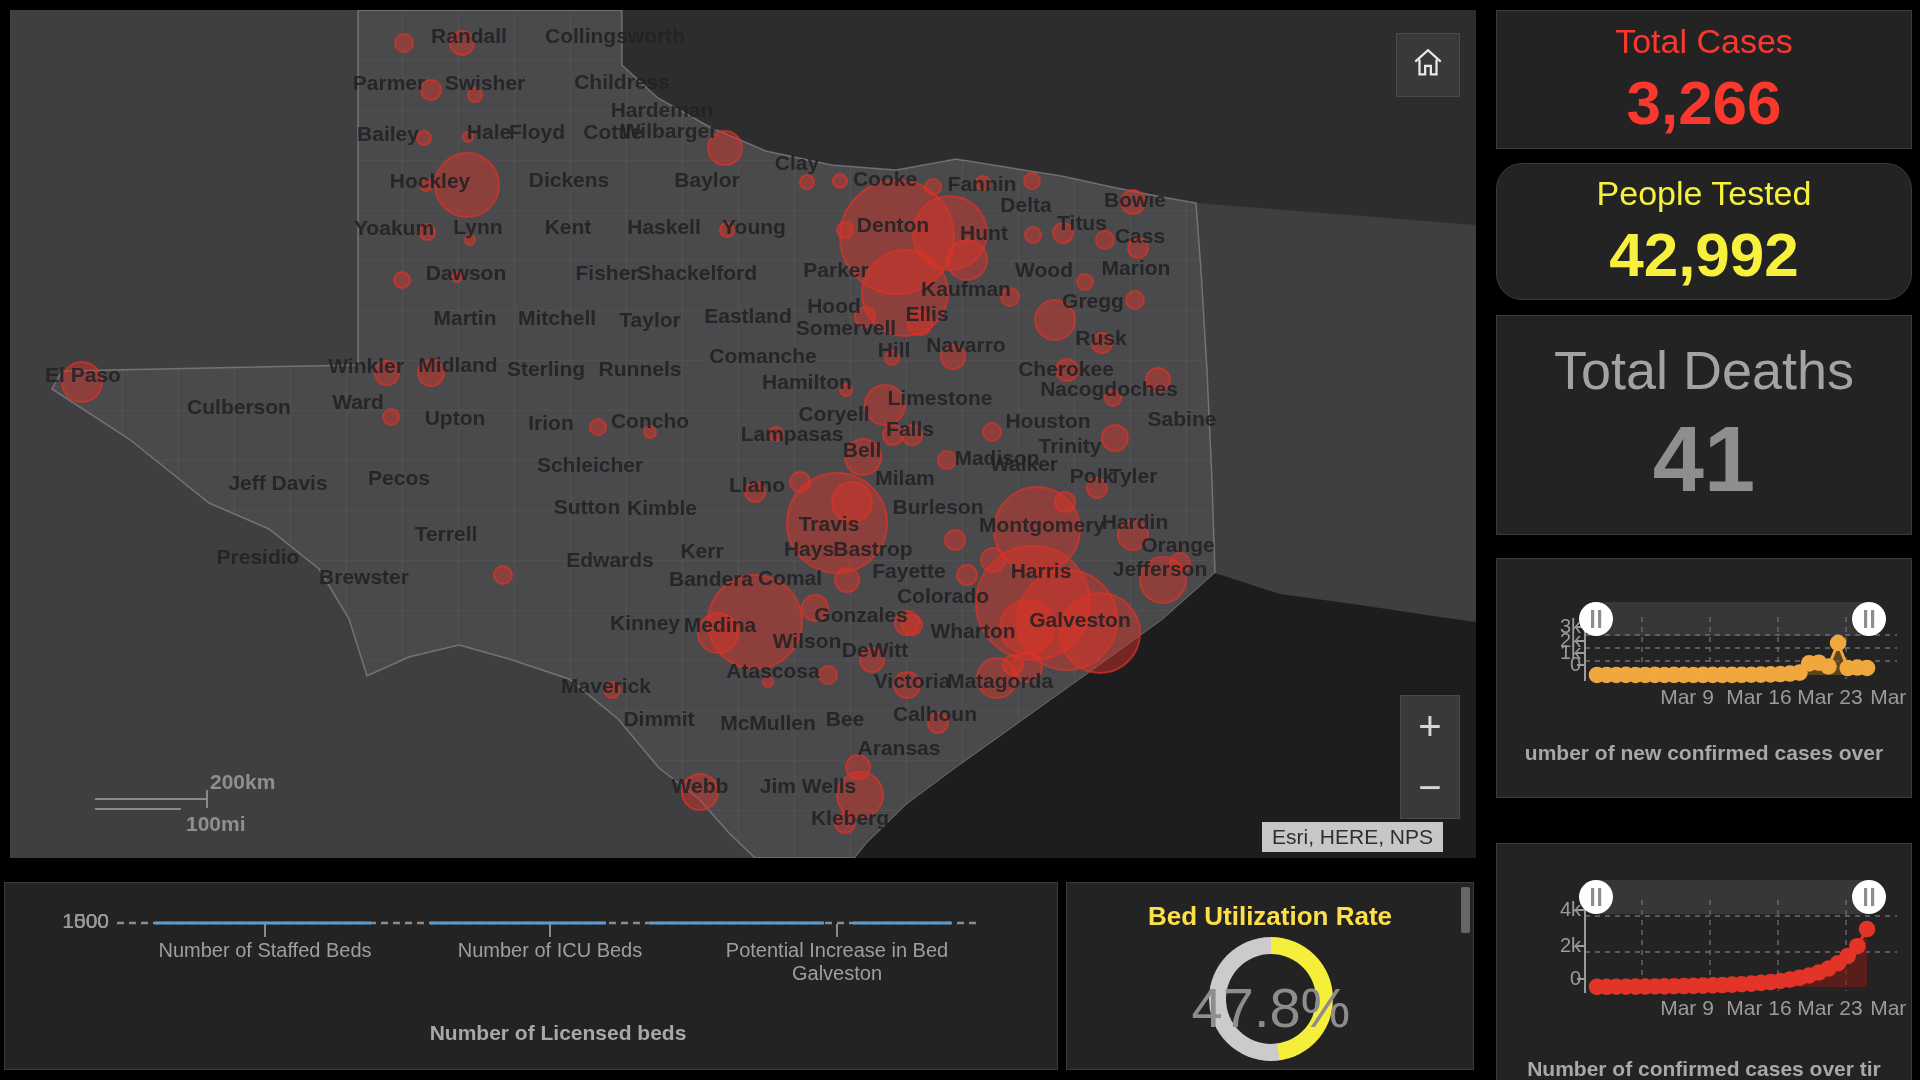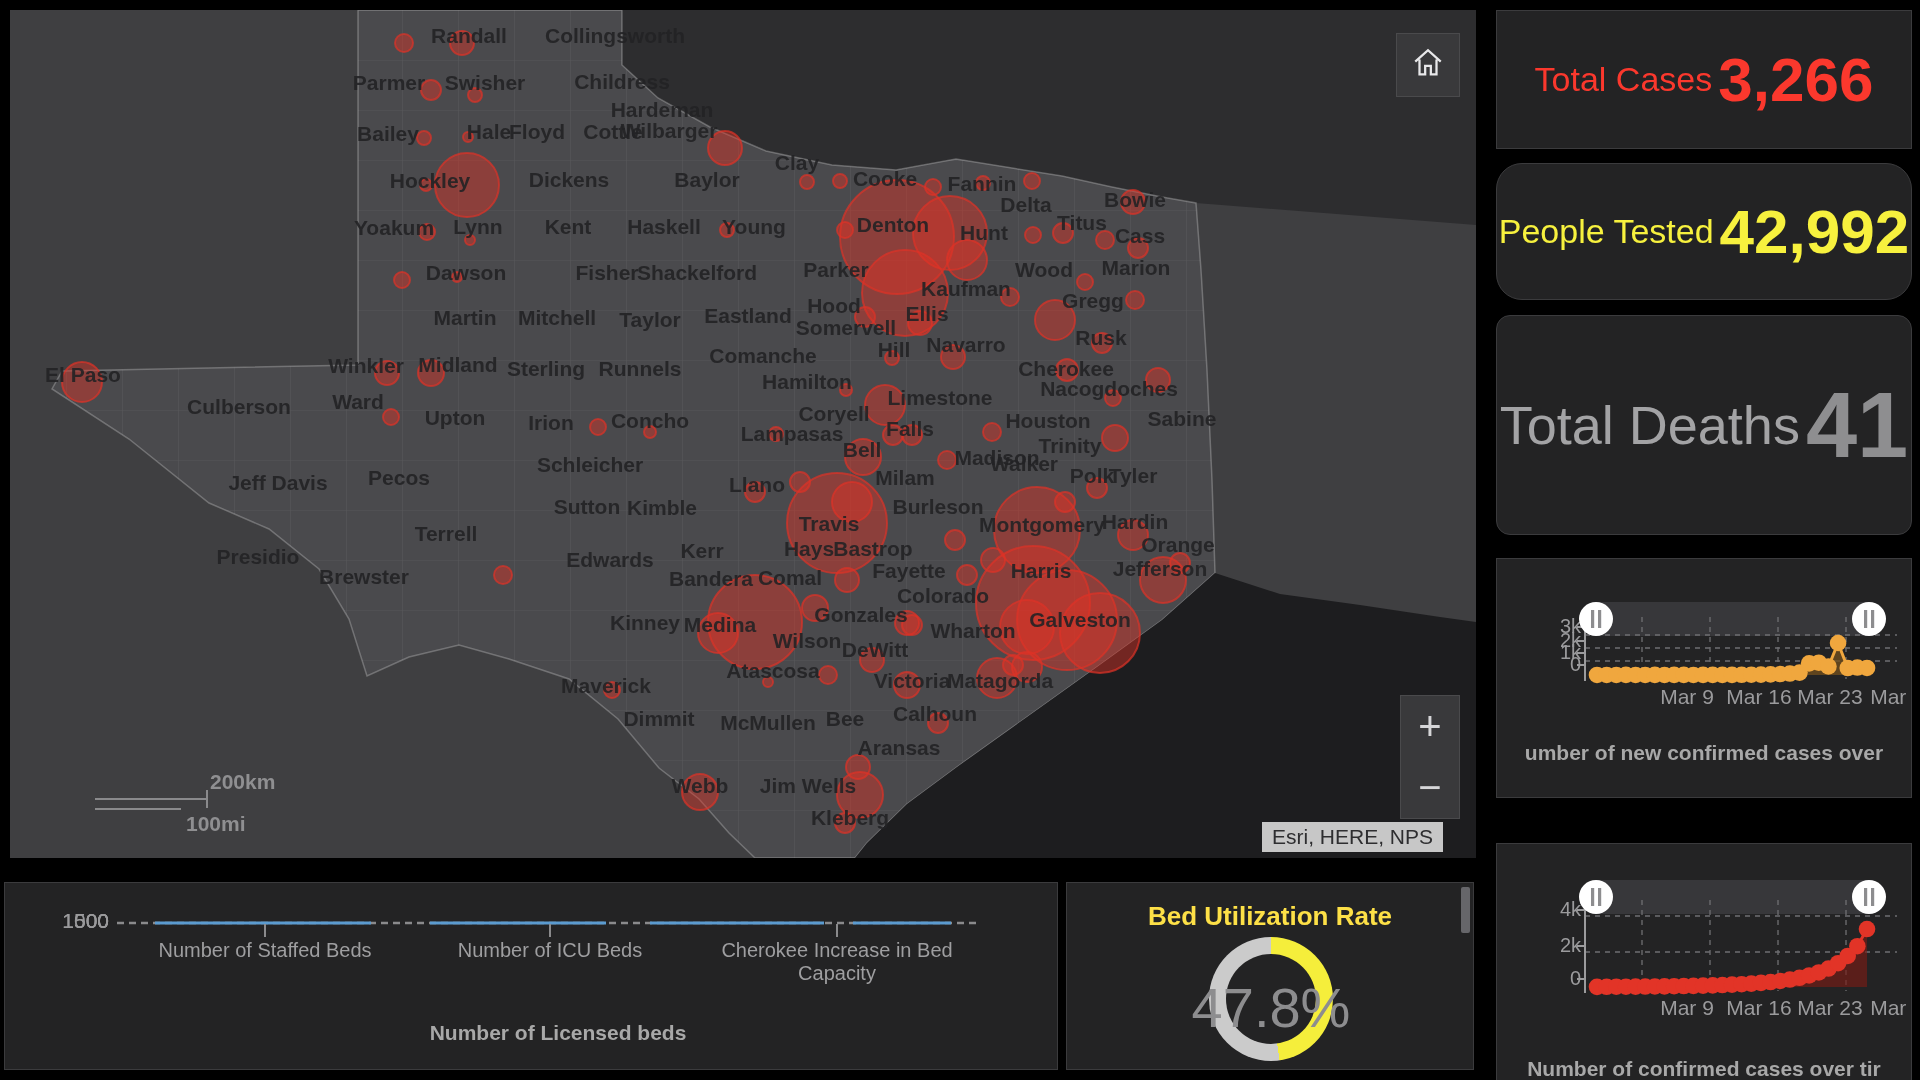--- a/index.html
+++ b/index.html
@@ -12,21 +12,21 @@
     display:flex;align-items:center;justify-content:center;cursor:pointer;}
   #home-btn{left:1386px;top:23px;width:62px;height:62px;}
   #zoom-ctrl{position:absolute;left:1390px;top:685px;width:58px;height:122px;background:#39393b;border:1px solid #4a4a4c;}
   .zoom-btn{width:58px;height:61px;display:flex;align-items:center;justify-content:center;
     color:#d6d6d8;font-size:40px;font-weight:300;cursor:pointer;box-sizing:border-box;}
   #attribution{position:absolute;left:1252px;top:812px;background:rgba(214,214,214,.92);
     color:#2e2e30;font-size:21px;padding:3px 10px;}
   .scalebar{position:absolute;color:#8f8f91;font-size:21px;font-weight:bold;}
   .scaleline{position:absolute;background:#8a8a8c;}
   
-  .kpi{display:flex;flex-direction:row;align-items:center;justify-content:center;gap:6px;}
+  .kpi{display:flex;flex-direction:column;align-items:center;justify-content:center;gap:6px;}
   .kpi .t{font-size:34px;}
   .kpi .v{font-size:62px;font-weight:bold;}
   #kpi-deaths .t{font-size:54px;color:#a3a3a5;}
   #kpi-deaths .v{font-size:92px;color:#8e8e90;}
   
   .chart-title{position:absolute;width:100%;text-align:center;font-weight:bold;font-size:21px;color:#a8a8a8;white-space:nowrap;}
   
   #bed-panel{left:4px;top:882px;width:1054px;height:188px;}
   .bed-cat{position:absolute;color:#9e9ea0;font-size:20px;text-align:center;transform:translateX(-50%);}
   #bed-ylab{position:absolute;left:42px;top:26px;width:62px;height:26px;}
@@ -290,21 +290,21 @@
 </div>
 
 <div class="panel kpi" id="kpi-cases" style="left:1496px;top:10px;width:416px;height:139px;">
   <div class="t" style="color: rgb(251, 56, 45);">Total Cases</div>
   <div class="v" style="color: rgb(251, 56, 45);">3,266</div>
 </div>
 <div class="panel kpi" id="kpi-tested" style="left:1496px;top:163px;width:416px;height:137px;border-radius:26px;">
   <div class="t" style="color: rgb(247, 241, 62);">People Tested</div>
   <div class="v" style="color: rgb(247, 241, 62);">42,992</div>
 </div>
-<div class="panel kpi" id="kpi-deaths" style="left:1496px;top:315px;width:416px;height:220px;border-radius:14px;">
+<div class="panel kpi" id="kpi-deaths" style="left:1496px;top:315px;width:416px;height:220px;">
   <div class="t">Total Deaths</div>
   <div class="v">41</div>
 </div>
 
 <div class="panel" id="chart-new" style="left:1496px;top:558px;width:416px;height:240px;">
   <div id="chart-new-svg"><svg width="416" height="240" viewBox="0 0 416 240">
         <rect x="99" y="43" width="273" height="34" fill="#37373a"></rect>
         <line x1="88" y1="76" x2="400" y2="76" stroke="#6f6f72" stroke-width="1.3" stroke-dasharray="5,5"></line>
         <line x1="88" y1="89" x2="400" y2="89" stroke="#6f6f72" stroke-width="1.3" stroke-dasharray="5,5"></line>
         <line x1="88" y1="102" x2="400" y2="102" stroke="#6f6f72" stroke-width="1.3" stroke-dasharray="5,5"></line>
@@ -446,21 +446,21 @@
       <line x1="150" y1="40" x2="366" y2="40" stroke="#5b9bd0" stroke-width="3"></line>
       <line x1="425" y1="40" x2="601" y2="40" stroke="#5b9bd0" stroke-width="3"></line>
       <line x1="645" y1="40" x2="819" y2="40" stroke="#5b9bd0" stroke-width="3"></line>
       <line x1="848" y1="40" x2="946" y2="40" stroke="#5b9bd0" stroke-width="3"></line>
       <line x1="260" y1="41" x2="260" y2="54" stroke="#8a8a8c" stroke-width="2"></line>
       <line x1="545" y1="41" x2="545" y2="54" stroke="#8a8a8c" stroke-width="2"></line>
       <line x1="832" y1="41" x2="832" y2="54" stroke="#8a8a8c" stroke-width="2"></line>
     </svg>
   <div class="bed-cat" style="left:260px;top:56px;width:300px;">Number of Staffed Beds</div>
   <div class="bed-cat" style="left:545px;top:56px;width:300px;">Number of ICU Beds</div>
-  <div class="bed-cat" style="left:832px;top:56px;width:250px;">Cherokee Increase in Bed Capacity</div>
+  <div class="bed-cat" style="left:832px;top:56px;width:250px;">Potential Increase in Bed Galveston</div>
   <div id="bed-title">Number of Licensed beds</div>
 </div>
 
 <div class="panel" id="gauge-panel">
   <div id="gauge-title">Bed Utilization Rate</div>
   <div id="gauge-ring" style="background: conic-gradient(rgb(245, 238, 59) 0deg, rgb(245, 238, 59) 172.08deg, rgb(203, 203, 203) 172.08deg, rgb(203, 203, 203) 360deg);"></div>
   <div id="gauge-value">47.8%</div>
   <div id="gauge-scroll"></div>
 </div>
 

